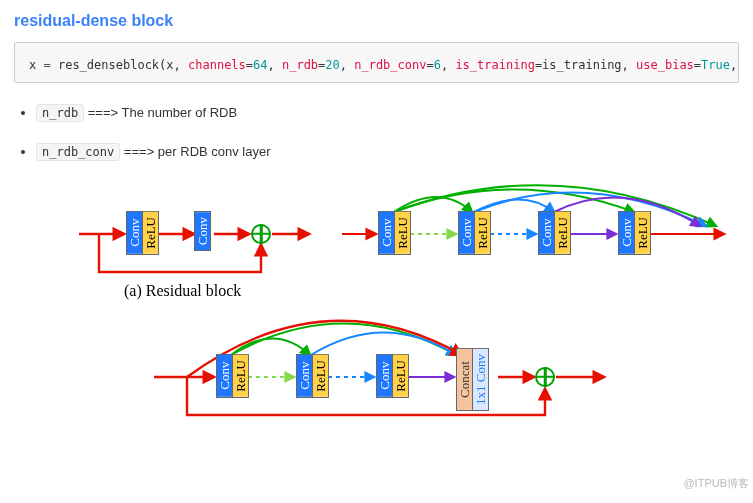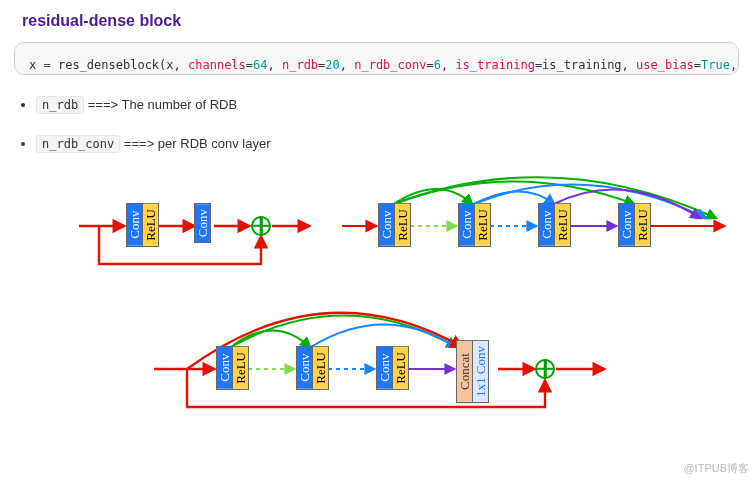--- a/index.html
+++ b/index.html
@@ -8,34 +8,34 @@
     font-family: -apple-system, "Segoe UI", Arial, sans-serif;
     background: #fff;
     width: 753px;
     box-sizing: border-box;
     position: relative;
     color: #222;
   }
   h3[data-name="page-title"] {
     font-weight: 700;
     font-size: 16px;
-    margin: 0 8px 12px;
-    color: #4c1d95;
+    margin: 0 0 12px;
+    color: #3b82f6;
   }
   .codebox {
     border: 1px solid #ccc;
     background: #f7f7f7;
     font-family: Consolas, Menlo, monospace;
     font-size: 12px;
-    padding: 14px 14px 0;
+    padding: 14px 14px 8px;
     white-space: pre;
     overflow-x: scroll;
     color: #333;
     line-height: 1.4;
-    border-radius: 10px;
+    border-radius: 2px;
   }
   .codebox::-webkit-scrollbar { height: 16px; }
   .codebox::-webkit-scrollbar-track { background: #f0f0f0; }
   .codebox::-webkit-scrollbar-thumb { background: #c0c0c0; }
   .codebox::-webkit-scrollbar-button:single-button {
     background: #ddd; width: 16px; height: 16px; display: block;
   }
   .codebox .kw   { color: #333; }
   .codebox .fn   { color: #333; }
   .codebox .arg  { color: #dd1144; }
@@ -102,21 +102,21 @@
   .svgarrows { position: absolute; inset: 0; width: 100%; height: 100%; }
   .arr { fill: none; }
   .red    { stroke: #e61000; }
   .green  { stroke: #00b000; }
   .blue   { stroke: #1787ff; }
   .purple { stroke: #7a2fd6; }
   .lime   { stroke: #87d94c; }
   .dash   { stroke-dasharray: 4 4; }
   .watermark {
     position: absolute;
-    right: 4px; bottom: 10px;
+    right: 4px; bottom: 3px;
     font-size: 11px;
     color: #b9b9b9;
   }
 </style>
 </head>
 <body>
 
 <h3 data-name="page-title">residual-dense block</h3>
 
 <div class="codebox" data-name="code-block"><span class="kw" data-name="code-var">x</span> <span class="asn" data-name="code-assign">=</span> <span class="fn" data-name="code-fn">res_denseblock</span>(<span data-name="code-arg0">x</span>, <span class="arg" data-name="param-name-0">channels</span>=<span class="num" data-name="param-val-0">64</span>, <span class="arg" data-name="param-name-1">n_rdb</span>=<span class="num" data-name="param-val-1">20</span>, <span class="arg" data-name="param-name-2">n_rdb_conv</span>=<span class="num" data-name="param-val-2">6</span>, <span class="arg" data-name="param-name-3">is_training</span>=<span data-name="param-val-3">is_training</span>, <span class="arg" data-name="param-name-4">use_bias</span>=<span class="bool" data-name="param-val-4">True</span>, </div>
@@ -186,20 +186,21 @@
   </svg>
 
   <div class="block" style="left:102px; top:29px;" data-name="conv-relu-block">
     <span class="vlabel conv" data-name="conv-label">Conv</span>
     <span class="vlabel relu" data-name="relu-label">ReLU</span>
   </div>
   <div class="block" style="left:170px; top:29px;" data-name="conv-block">
     <span class="vlabel conv" data-name="conv-label">Conv</span>
   </div>
   <div class="plus-circle" style="left:227px; top:42px;" data-name="plus-icon"></div>
+  <div class="cap" style="left:100px; top:100px;" data-name="caption-a">(a)  Residual block</div>
 
   <div class="block" style="left:354px; top:29px;" data-name="conv-relu-block">
     <span class="vlabel conv" data-name="conv-label">Conv</span>
     <span class="vlabel relu" data-name="relu-label">ReLU</span>
   </div>
   <div class="block" style="left:434px; top:29px;" data-name="conv-relu-block">
     <span class="vlabel conv" data-name="conv-label">Conv</span>
     <span class="vlabel relu" data-name="relu-label">ReLU</span>
   </div>
   <div class="block" style="left:514px; top:29px;" data-name="conv-relu-block">

